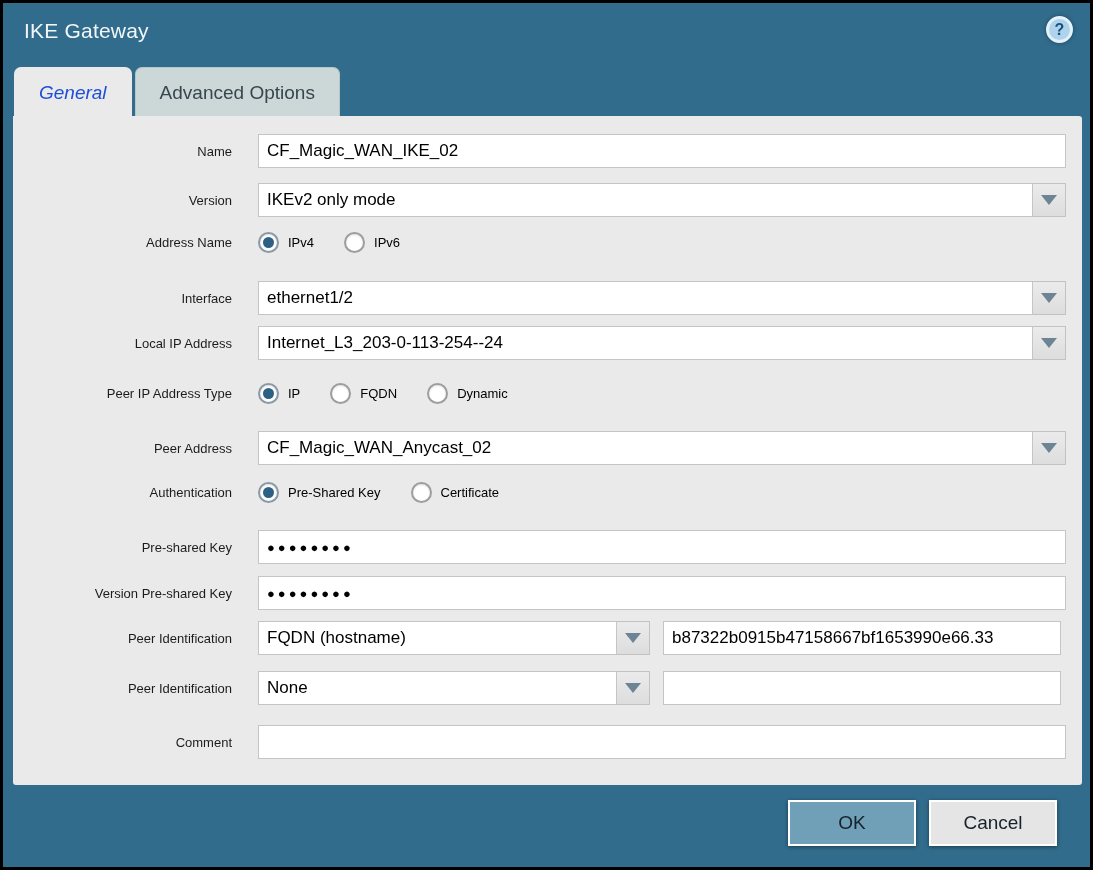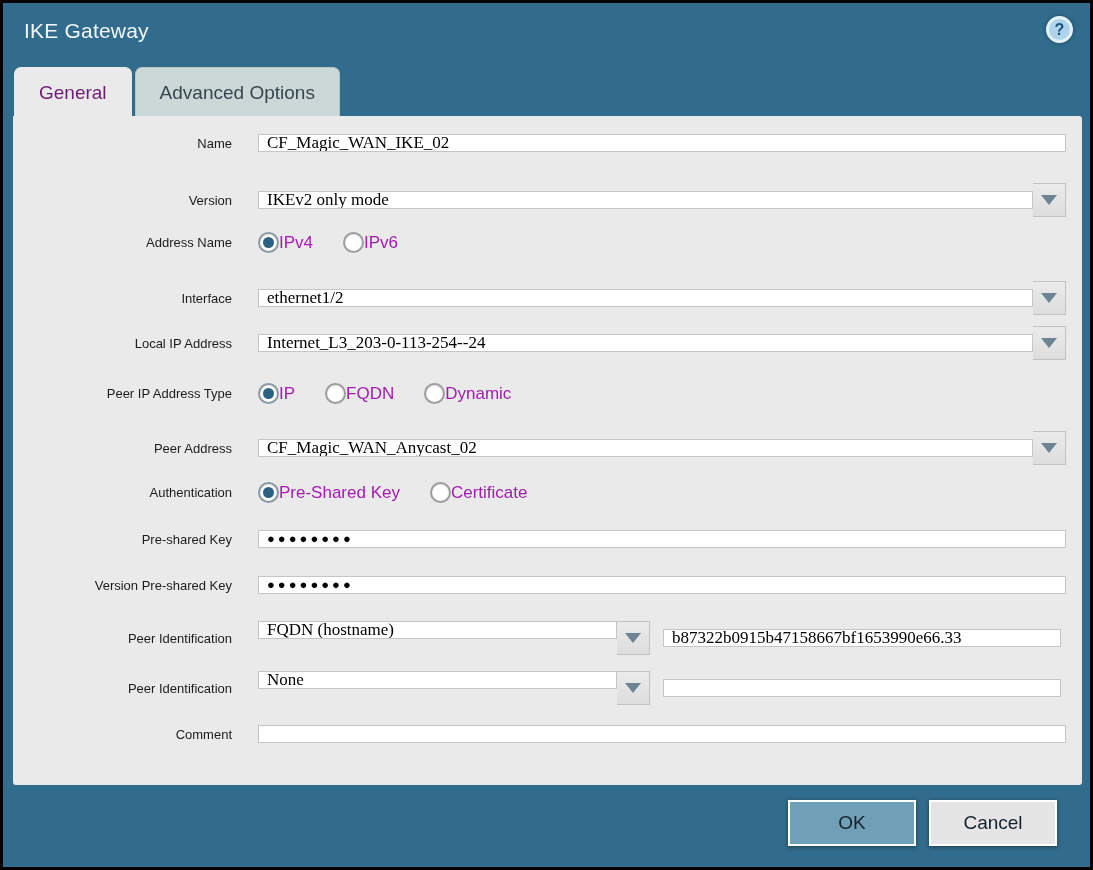--- a/index.html
+++ b/index.html
@@ -36,45 +36,46 @@
   .tab {
     height: 50px; padding: 0 24px;
     display: flex; align-items: center; justify-content: center;
     font-size: 19px; color: #37474e;
     background: #ccd7d8;
     border-radius: 7px 7px 0 0;
     border: 1px solid #b9c6c8; border-bottom: none;
     cursor: pointer;
   }
   .tab.active {
-    background: #eaeaea; color: #701a75;
+    background: #eaeaea; color: #1d4ed8;
     border-color: #eaeaea;
     z-index: 2;
+    font-style: italic;
   }
 
   
   .panel {
     position: absolute; left: 10px; top: 113px;
     width: 1069px; height: 669px;
     background: #eaeaea;
     border-radius: 0 3px 3px 3px;
   }
   .row { position: absolute; left: 0; right: 0; display: flex; align-items: center; }
   .lbl {
     width: 245px; flex: 0 0 245px;
     text-align: right; padding-right: 26px;
     font-size: 13px; color: #1c1c1c;
     white-space: nowrap;
   }
   .field { flex: 1; display: flex; align-items: center; margin-right: 16px; }
 
   .txt {
-    flex: 1; height: 18px;
+    flex: 1; height: 34px;
     border: 1px solid #c5c5c5; background: #fff;
-    font-family: Liberation Serif, serif;
+    font-family: Liberation Sans, sans-serif;
     font-size: 17px; color: #000;
     padding: 0 8px; outline: none; min-width: 0;
   }
   .pwd { font-size: 13px; letter-spacing: 3px; font-weight: bold; }
 
   .dd-btn {
     width: 33px; height: 34px; flex: 0 0 33px;
     background: linear-gradient(#ebebeb, #ddddde);
     border: 1px solid #c2c2c2; border-left: none;
     display: flex; align-items: center; justify-content: center;
@@ -97,21 +98,21 @@
   .radio-opt { display: flex; align-items: center; margin-right: 30px; cursor: pointer; }
   .radio {
     width: 21px; height: 21px; border-radius: 50%;
     background: #fff; border: 2px solid #9d9d9d;
     display: inline-flex; align-items: center; justify-content: center;
     box-shadow: inset 0 1px 2px rgba(0,0,0,.12);
   }
   .radio.checked { border-color: #8a9aa5; }
   .radio .dot { width: 11px; height: 11px; border-radius: 50%; background: transparent; }
   .radio.checked .dot { background: #2d6183; }
-  .radio-label { font-size: 17px; color: #a21caf; }
+  .radio-label { font-size: 13px; color: #000000; margin-left: 9px; }
 
   
   .footer {
     position: absolute; top: 797px; right: 33px;
     display: flex; gap: 13px;
   }
   .btn {
     height: 46px; padding: 0 8px; min-width: 128px;
     border-radius: 0; border: 2px solid #fff;
     font-family: "Liberation Sans", "DejaVu Sans", sans-serif;

